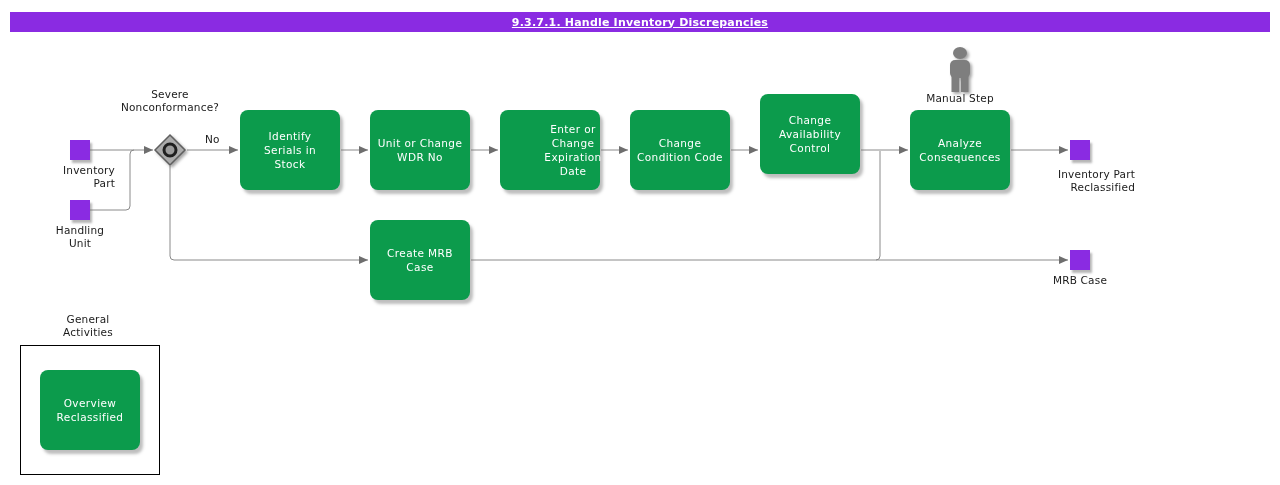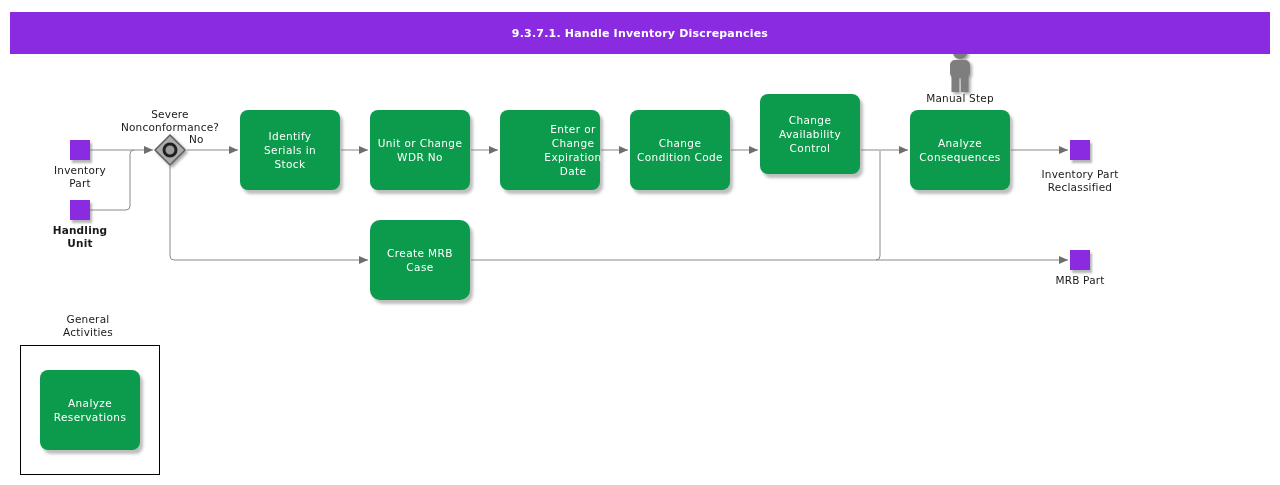--- a/index.html
+++ b/index.html
@@ -3,37 +3,38 @@
 <meta charset="utf-8">
 <style>
   html,body{margin:0;padding:0;background:#fff;}
   body{
     width:1280px;height:485px;position:relative;overflow:hidden;
     font-family:"DejaVu Sans","Liberation Sans",sans-serif;
     color:#1a1a1a;
   }
   .abs{position:absolute;}
   .titlebar{
-    left:10px;top:12px;width:1260px;height:42px;
+    left:10px;top:12px;width:1260px;height:20px;
     background:var(--header-bar,#8a2be2);
     color:#fff;font-size:11px;font-weight:bold;
     display:flex;align-items:center;justify-content:center;
     letter-spacing:.2px;
+    text-decoration:underline;
   }
   .activity{
     width:100px;height:80px;border-radius:8px;
     background:var(--activity-green,#0c9b4c);
     color:#fff;font-size:10.5px;line-height:14px;letter-spacing:.4px;
     display:flex;align-items:center;justify-content:center;text-align:center;
     box-shadow:3px 4px 3px rgba(110,110,110,.45);
     box-sizing:border-box;padding:0 2px;
     cursor:pointer;
   }
   .activity.narrow{padding:0 12px;}
-  .activity.mrb{padding:0 14px;border-radius:10px;}
+  .activity.mrb{padding:0 14px;}
   .artifact{
     width:20px;height:20px;
     background:var(--artifact-purple,#8a2be2);
     box-shadow:2px 3px 2px rgba(110,110,110,.5);
     cursor:pointer;
   }
   .lbl{
     font-size:10.5px;line-height:13px;text-align:center;letter-spacing:.2px;
     color:#1a1a1a;
   }
@@ -81,41 +82,41 @@
       <ellipse cx="960" cy="53" rx="7" ry="6"></ellipse>
       <rect x="950" y="60" width="20" height="18" rx="5"></rect>
       <rect x="951.5" y="76" width="7.5" height="16"></rect>
       <rect x="961" y="76" width="7.5" height="16"></rect>
     </g>
   </svg>
 
   <div class="abs titlebar">9.3.7.1. Handle Inventory Discrepancies</div>
 
   <div class="abs artifact" style="left:70px;top:140px;"></div>
-  <div class="abs lbl" style="left:45px;top:164px;width:70px;">Inventory Part</div>
+  <div class="abs lbl" style="left:45px;top:164px;width:70px;text-align:right;">Inventory Part</div>
 
   <div class="abs artifact" style="left:70px;top:200px;"></div>
-  <div class="abs lbl" style="left:45px;top:224px;width:70px;font-weight:bold;">Handling Unit</div>
+  <div class="abs lbl" style="left:45px;top:224px;width:70px;">Handling Unit</div>
 
-  <div class="abs lbl" style="left:115px;top:108px;width:110px;">Severe Nonconformance?</div>
-  <div class="abs lbl left" style="left:189px;top:133px;width:30px;">No</div>
+  <div class="abs lbl" style="left:115px;top:88px;width:110px;">Severe Nonconformance?</div>
+  <div class="abs lbl left" style="left:205px;top:133px;width:30px;">No</div>
 
   <div class="abs activity narrow" style="left:240px;top:110px;">Identify Serials in Stock</div>
   <div class="abs activity" style="left:370px;top:110px;">Unit or Change WDR No</div>
   <div class="abs activity" style="left:500px;top:110px;padding-left:48px;">Enter or Change Expiration Date</div>
   <div class="abs activity" style="left:630px;top:110px;">Change Condition Code</div>
   <div class="abs activity" style="left:760px;top:94px;">Change Availability Control</div>
   <div class="abs activity" style="left:910px;top:110px;">Analyze Consequences</div>
   <div class="abs activity mrb" style="left:370px;top:220px;">Create MRB Case</div>
 
   <div class="abs lbl" style="left:920px;top:92px;width:80px;">Manual Step</div>
 
   <div class="abs artifact" style="left:1070px;top:140px;"></div>
-  <div class="abs lbl" style="left:1025px;top:168px;width:110px;">Inventory Part Reclassified</div>
+  <div class="abs lbl" style="left:1025px;top:168px;width:110px;text-align:right;">Inventory Part Reclassified</div>
 
   <div class="abs artifact" style="left:1070px;top:250px;"></div>
-  <div class="abs lbl" style="left:1040px;top:274px;width:80px;">MRB Part</div>
+  <div class="abs lbl" style="left:1040px;top:274px;width:80px;">MRB Case</div>
 
   <div class="abs lbl" style="left:58px;top:313px;width:60px;">General Activities</div>
   <div class="abs ga-frame"></div>
-  <div class="abs activity" style="left:40px;top:370px;">Analyze Reservations</div>
+  <div class="abs activity" style="left:40px;top:370px;">Overview Reclassified</div>
 
 </div>
 
 </body></html>

